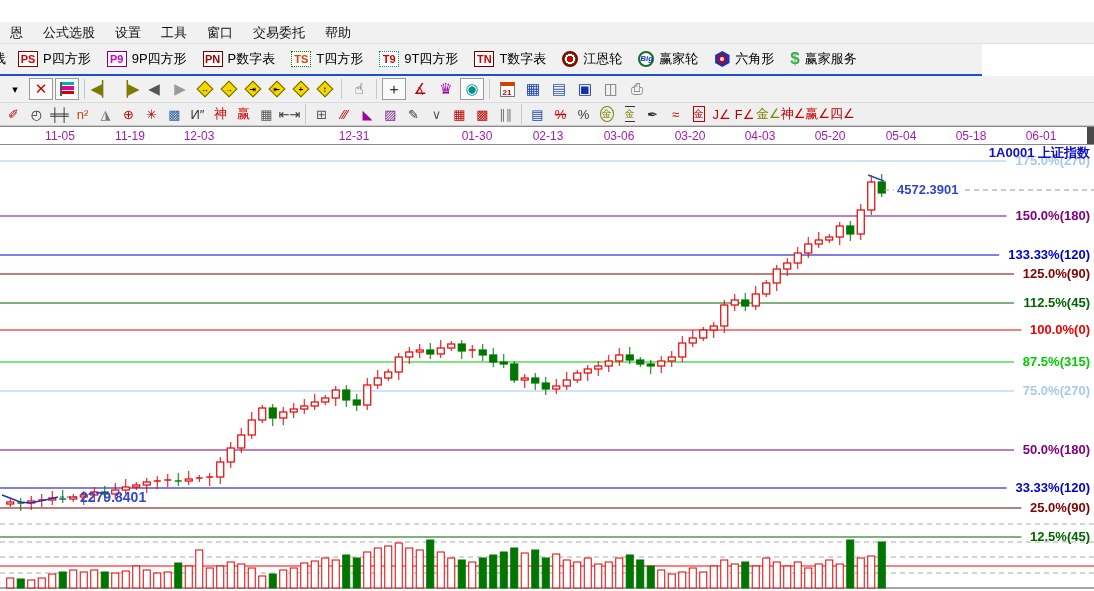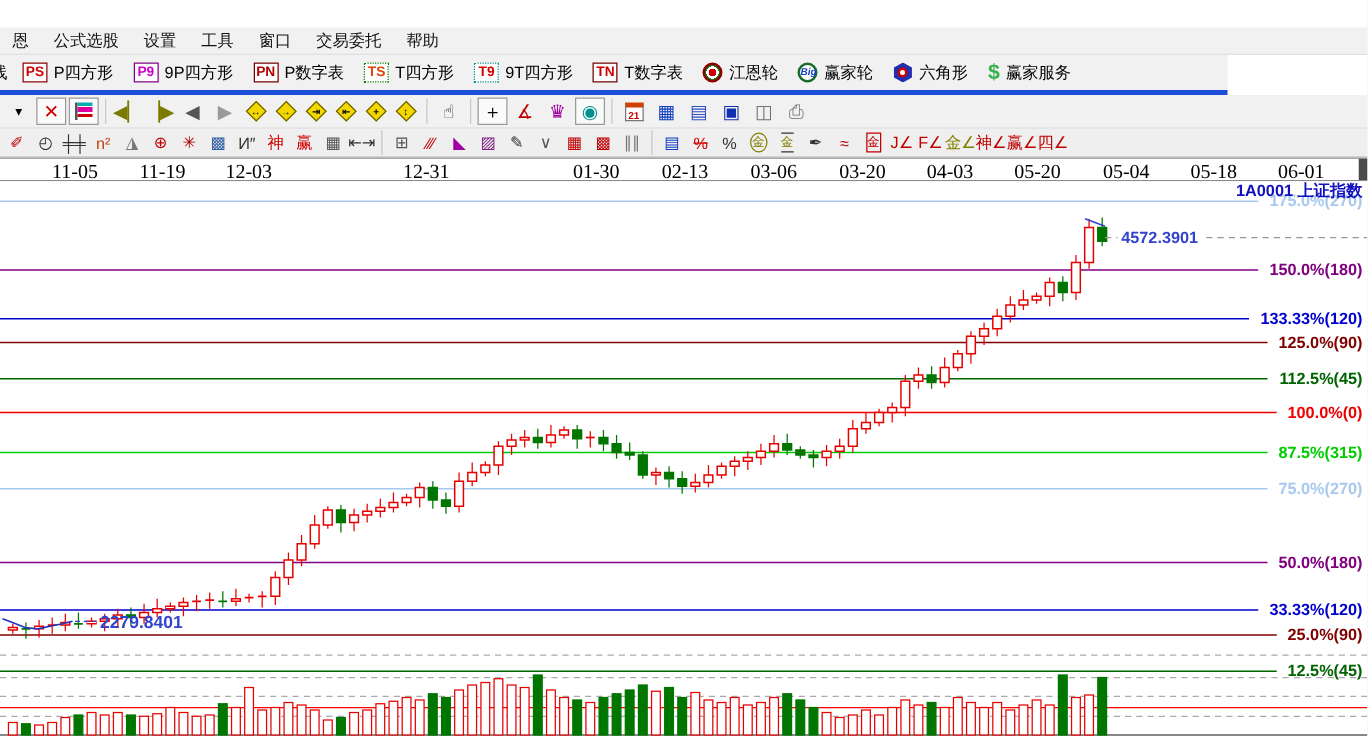--- a/index.html
+++ b/index.html
@@ -15,21 +15,21 @@
     background:linear-gradient(100deg,#9aa0a6 0%,#c9cdd1 30%,#6b7075 55%,#23262a 80%,#111 100%);
     filter:blur(1px); }
 
   
   .menubar { position:absolute; left:0; top:22px; width:1094px; height:22px;
     background:#f1f1f1; border-bottom:1px solid #e0e0e0; display:flex; align-items:center; }
   .menubar .mitem { font-size:13px; color:#111; padding:0 10px; height:22px; line-height:22px; cursor:default; }
 
   
   .toolbar2 { position:absolute; left:0; top:44px; width:982px; height:32px;
-    background:#f1f1f1; border-bottom:4px solid #1d4ed8; display:flex; align-items:center; }
+    background:#f1f1f1; border-bottom:2px solid #1d4ed8; display:flex; align-items:center; }
   .t2item { display:flex; align-items:center; gap:5px; margin-right:16px; font-size:13px; color:#000; cursor:default; }
   .t2item:first-child { margin-left:-7px; margin-right:12px; }
   .badge { display:inline-block; width:20px; height:16px; font-size:11px; font-weight:bold;
     text-align:center; line-height:14px; background:#fff; }
   .wheel { width:16px; height:16px; border-radius:50%; border:2px solid #8b0000;
     background:radial-gradient(circle,#d00000 0 3px,#fff 3px 5px,#1a7a1a 5px 7px,#fff 7px); }
   .bigw { width:16px; height:16px; border-radius:50%; border:2px solid #1a6a2a; color:#1040c0;
     font-size:8px; font-weight:bold; font-style:italic; text-align:center; line-height:12px; background:#fff; }
   .hexi { width:16px; height:16px; background:#2030b0;
     clip-path:polygon(50% 0,95% 25%,95% 75%,50% 100%,5% 75%,5% 25%);
@@ -59,21 +59,21 @@
   .t4btn { min-width:23px; height:20px; display:flex; align-items:center; justify-content:center;
     font-size:13px; cursor:default; white-space:nowrap; }
   .strike { text-decoration:line-through; text-decoration-color:#d00000; }
   .goldcircle { border:1px solid #808000; border-radius:50%; padding:0 1px; font-size:10px; }
   .goldlines { border-top:1px solid #333; border-bottom:1px solid #333; font-size:10px; }
   .redbox { border:1px solid #c00000; font-size:10px; }
 
   
   .axisband { position:absolute; left:0; top:126px; width:1094px; height:19px; background:#fff;
     border-top:1px solid #8a8a8a; border-bottom:1px solid #8a8a8a; }
-  .axisband .d { position:absolute; top:2px; font-size:16px; color:#000000; transform:translateX(-50%); cursor:default;font-family:Liberation Serif, serif; }
+  .axisband .d { position:absolute; top:2px; font-size:12px; color:#a21caf; transform:translateX(-50%); cursor:default; }
   .axisband .nub { position:absolute; right:0; top:0; width:7px; height:17px; background:#4a4a4a; }
 
   
   #chartwrap { position:absolute; left:0; top:145px; width:1094px; height:446px; background:#fff; }
   svg text { font-family:"Liberation Sans","DejaVu Sans",sans-serif; }
 </style>
 </head>
 <body>
 
 <div id="app">
@@ -340,21 +340,21 @@
         <span style="color: rgb(192, 0, 0);">四∠</span>
       </div>
     </div>
 
   <div class="axisband">
     <span class="nub"></span>
   <span class="d" style="left: 60px;">11-05</span>
       <span class="d" style="left: 130px;">11-19</span>
       <span class="d" style="left: 199px;">12-03</span>
       <span class="d" style="left: 269px; margin-top: 32px;">12-17</span>
-      <span class="d" style="left: 341px;">12-31</span>
+      <span class="d" style="left: 354px;">12-31</span>
       <span class="d" style="left: 408px; margin-top: 44px;">01-16</span>
       <span class="d" style="left: 477px;">01-30</span>
       <span class="d" style="left: 548px;">02-13</span>
       <span class="d" style="left: 619px;">03-06</span>
       <span class="d" style="left: 690px;">03-20</span>
       <span class="d" style="left: 760px;">04-03</span>
       <span class="d" style="left: 830px;">05-20</span>
       <span class="d" style="left: 901px;">05-04</span>
       <span class="d" style="left: 971px;">05-18</span>
       <span class="d" style="left: 1041px;">06-01</span>

